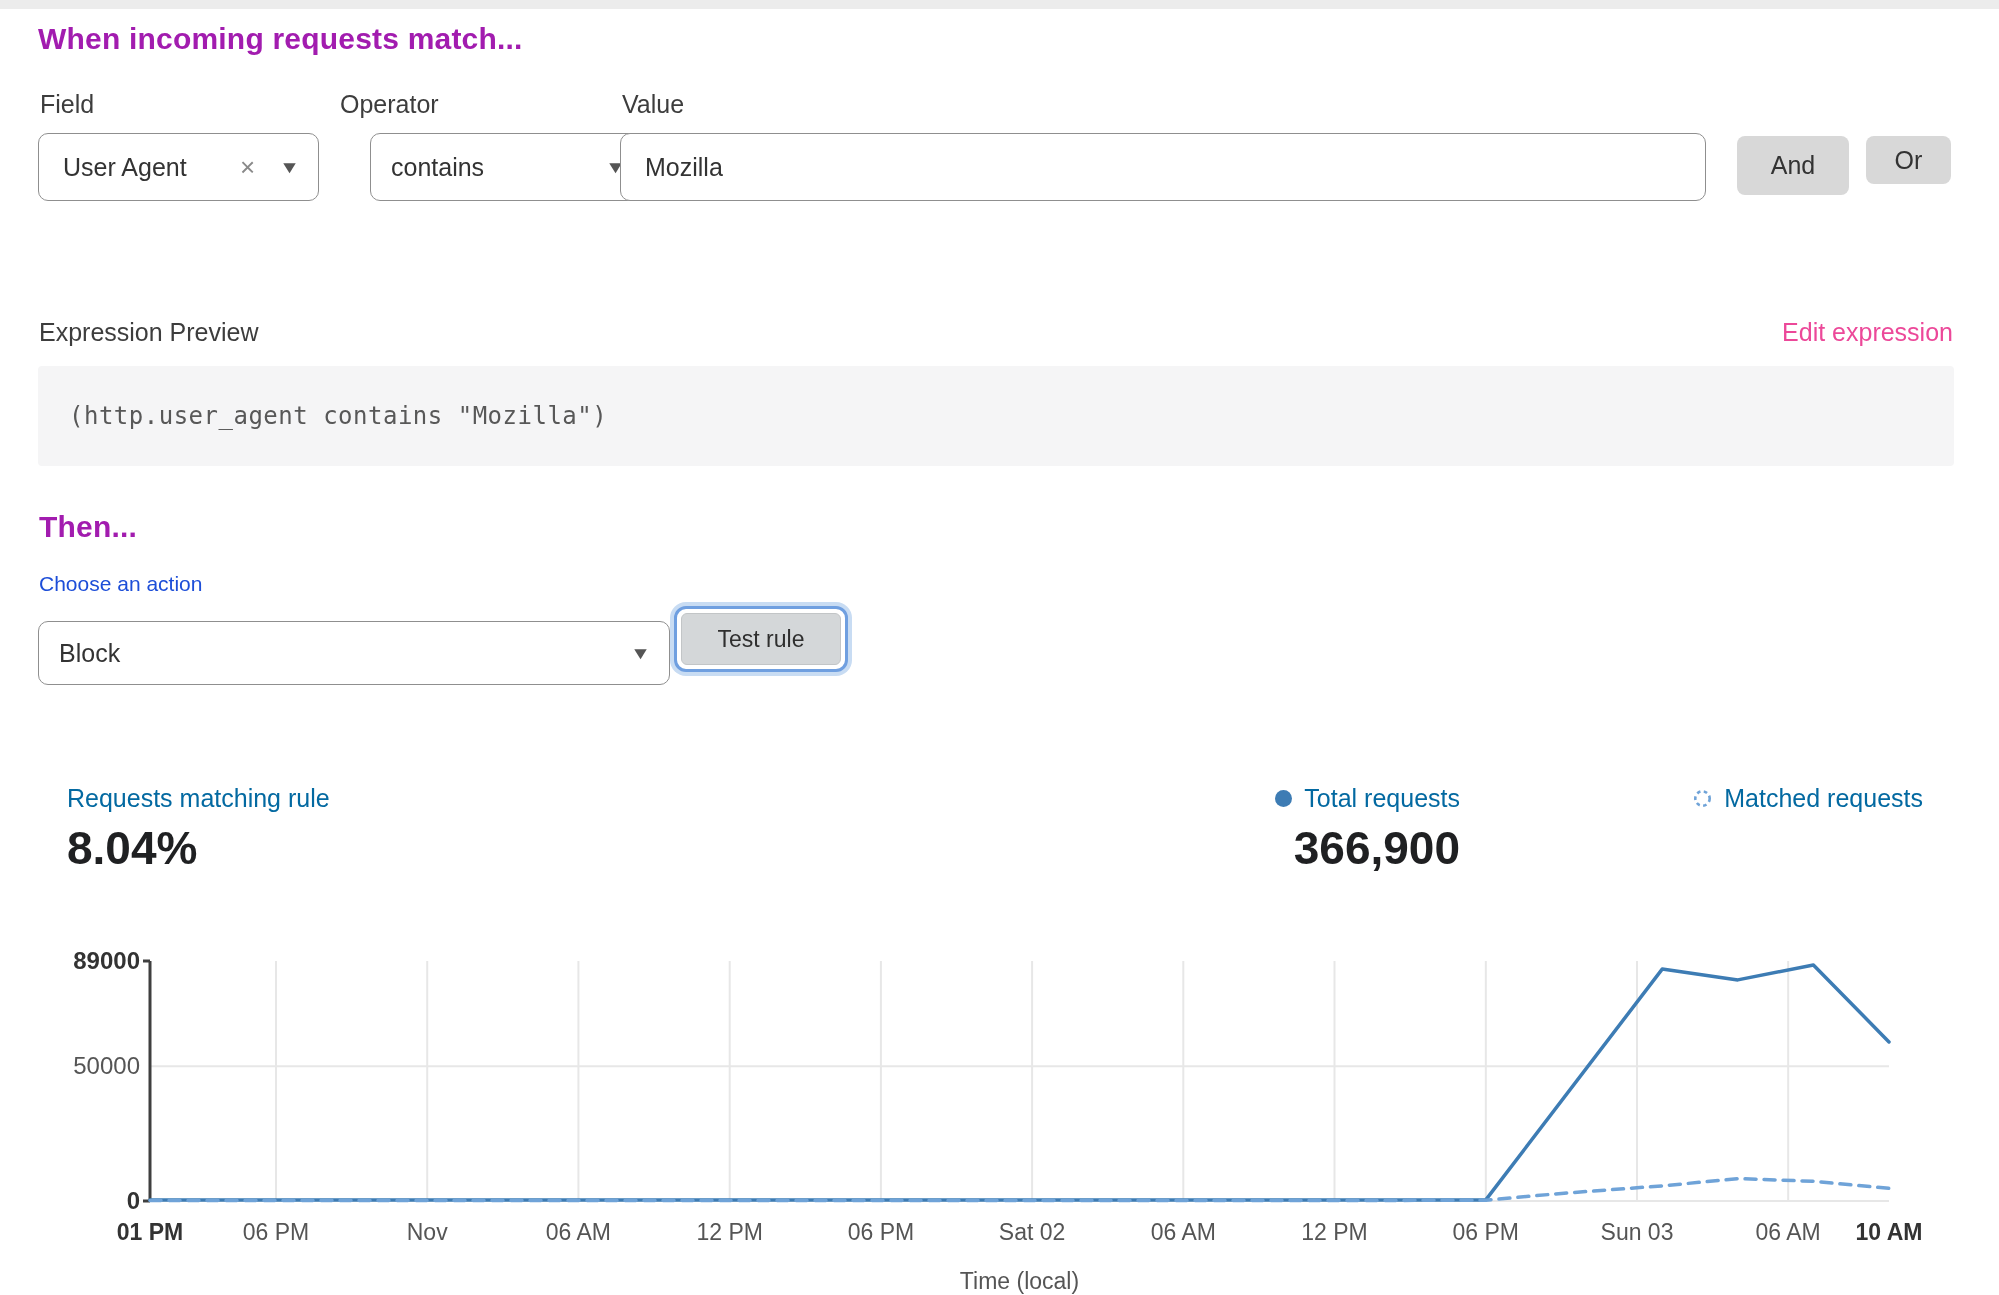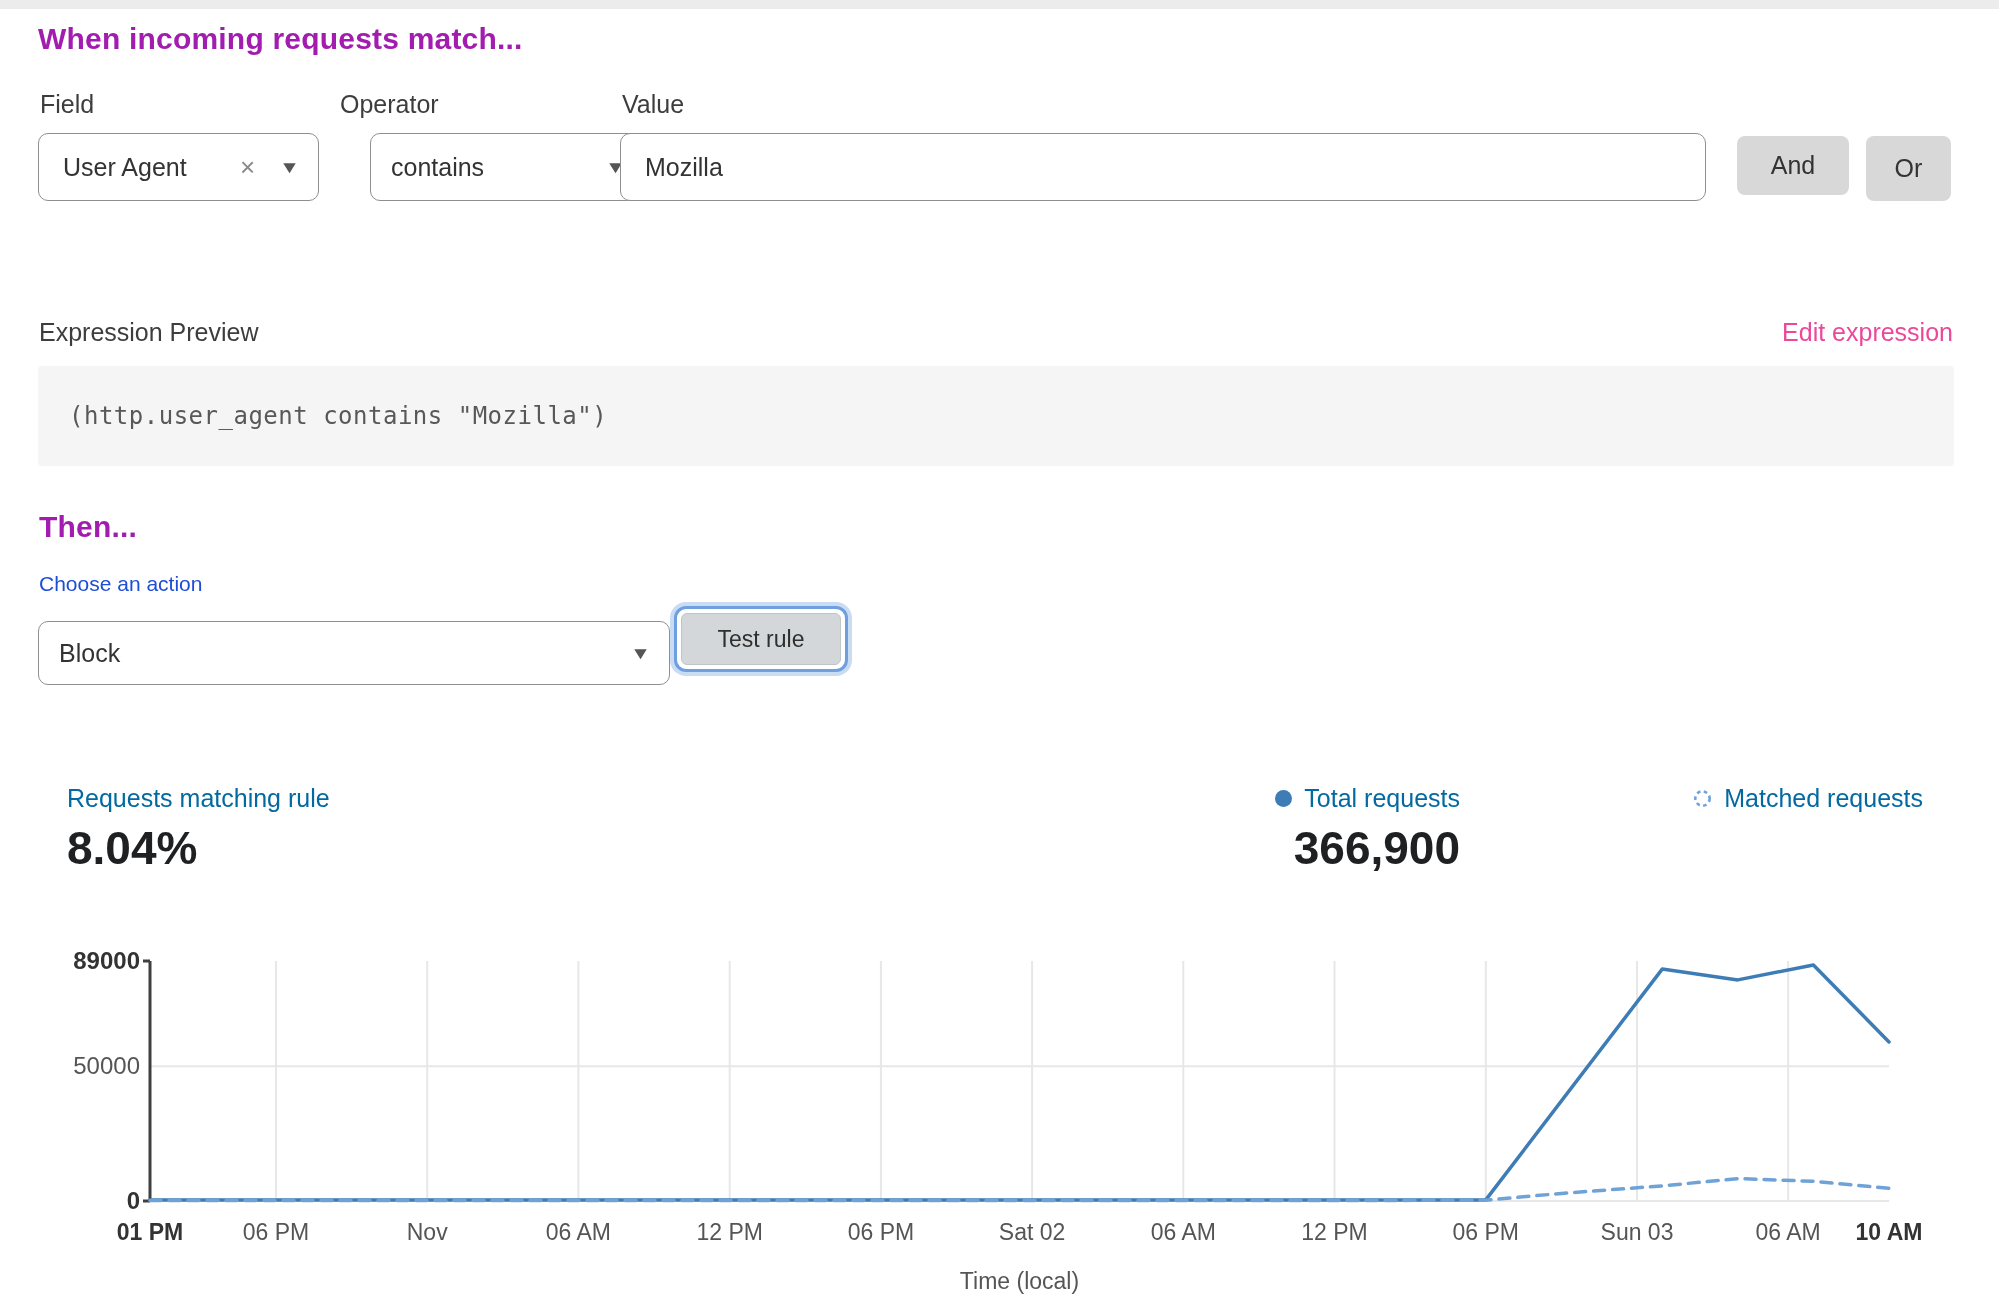--- a/index.html
+++ b/index.html
@@ -119,21 +119,21 @@
     <span>contains</span>
     <span class="spacer"></span>
     <span class="caret">▼</span>
   </div>
 
   <div class="abs text-input" style="left:620px; top:133px; width:1086px;">
     <span>Mozilla</span>
   </div>
 
   <button class="abs gray-btn" style="left:1737px; top:136px; width:112px; height:59px;">And</button>
-  <button class="abs gray-btn" style="left:1866px; top:136px; width:85px; height:65px;">Or</button>
+  <button class="abs gray-btn" style="left:1866px; top:136px; width:85px; height:48px;">Or</button>
 
   <div class="abs field-label" style="left:39px; top:318px;">Expression Preview</div>
   <a class="abs link" style="right:46px; top:318px;">Edit expression</a>
   <div id="expression-box" class="abs" style="left:38px; top:366px; width:1916px; height:100px;">
     <span id="expression-code">(http.user_agent contains "Mozilla")</span>
   </div>
 
   <div class="abs h1" style="left:39px; top:510px;">Then...</div>
   <div class="abs muted-label" style="left:39px; top:572px;">Choose an action</div>
 

